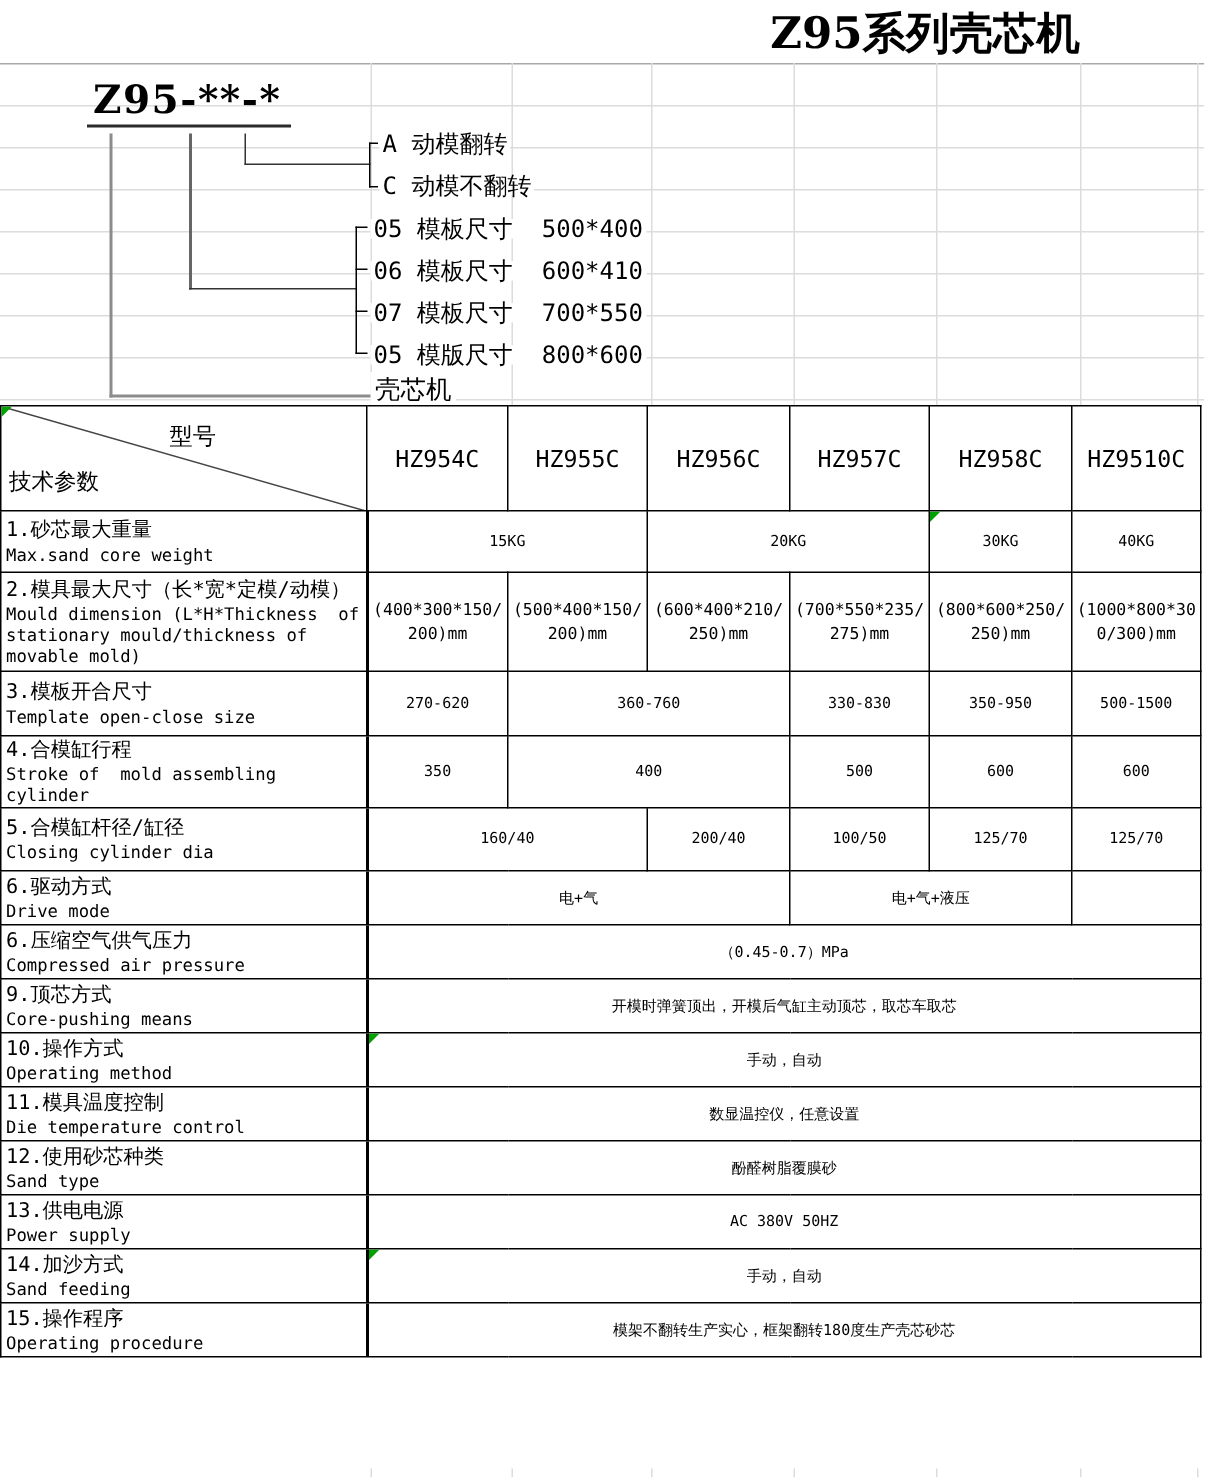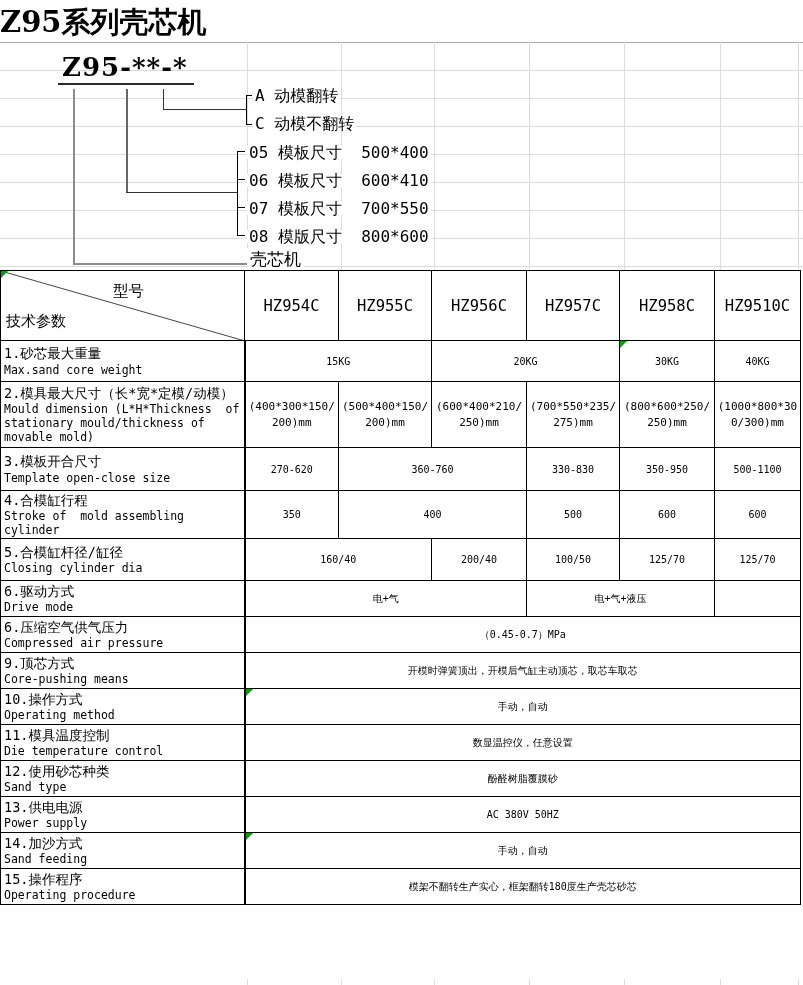--- a/index.html
+++ b/index.html
@@ -1,20 +1,20 @@
 <!DOCTYPE html>
 <html style="--flag-green: #00A000;"><head>
 <meta charset="utf-8">
 <style>
   html,body { margin:0; padding:0; background:#fff; }
   .page { position:relative; width:803px; height:985px; background:#fff; overflow:hidden;
           font-family:"DejaVu Sans Mono","Liberation Mono",monospace; color:#000; }
 
   
-  .title { position:absolute; top:3px; left:0; width:720px; text-align:left;
+  .title { position:absolute; top:3px; left:0; width:720px; text-align:right;
            font-family:"DejaVu Serif","Liberation Serif",serif; font-weight:bold; font-size:29px; }
   .title-rule { position:absolute; top:42px; left:0; width:803px; height:1px; background:#a8a8a8; }
 
   
   .gridline { position:absolute; background:#dcdcdc; }
   .dline { position:absolute; }
 
   .model-code { position:absolute; left:58px; top:52px; padding:0 6px 1px 4px;
                 font-family:"DejaVu Serif","Liberation Serif",serif; font-weight:bold;
                 font-size:26px; letter-spacing:1px; border-bottom:2px solid #2a2a2a;text-align:center; }
@@ -87,21 +87,21 @@
   <div class="dline" style="left:237px;top:151px;width:8px;height:1px;background:#000"></div>
   <div class="dline" style="left:237px;top:179px;width:8px;height:1px;background:#000"></div>
   <div class="dline" style="left:237px;top:207px;width:8px;height:1px;background:#000"></div>
   <div class="dline" style="left:237px;top:235px;width:8px;height:1px;background:#000"></div>
 
   <div class="diagram-label" style="left:253px;top:89px">A 动模翻转</div>
   <div class="diagram-label" style="left:253px;top:117px">C 动模不翻转</div>
   <div class="diagram-label" style="left:247px;top:146px">05 模板尺寸  500*400</div>
   <div class="diagram-label" style="left:247px;top:174px">06 模板尺寸  600*410</div>
   <div class="diagram-label" style="left:247px;top:202px">07 模板尺寸  700*550</div>
-  <div class="diagram-label" style="left:247px;top:230px">08 模版尺寸  800*600</div>
+  <div class="diagram-label" style="left:247px;top:230px">05 模版尺寸  800*600</div>
   <div class="machine-label">壳芯机</div>
 
   <table class="spec">
     <colgroup>
       <col style="width:244px">
         <col style="width:94px">
         <col style="width:93px">
         <col style="width:95px">
       <col style="width:93px">
         <col style="width:95px">
@@ -150,21 +150,21 @@
         </tr>
         <tr style="height: 43px;">
           <td class="label-cell">
             <div class="zh">3.模板开合尺寸</div>
             <div class="en">Template open-close size</div>
           </td>
           <td class="val" colspan="1">270-620</td>
           <td class="val" colspan="2">360-760</td>
           <td class="val" colspan="1">330-830</td>
           <td class="val" colspan="1">350-950</td>
-          <td class="val" colspan="1">500-1100</td>
+          <td class="val" colspan="1">500-1500</td>
         </tr>
         <tr style="height: 43px;">
           <td class="label-cell">
             <div class="zh">4.合模缸行程</div>
             <div class="en">Stroke of  mold assembling cylinder</div>
           </td>
           <td class="val" colspan="1">350</td>
           <td class="val" colspan="2">400</td>
           <td class="val" colspan="1">500</td>
           <td class="val" colspan="1">600</td>

